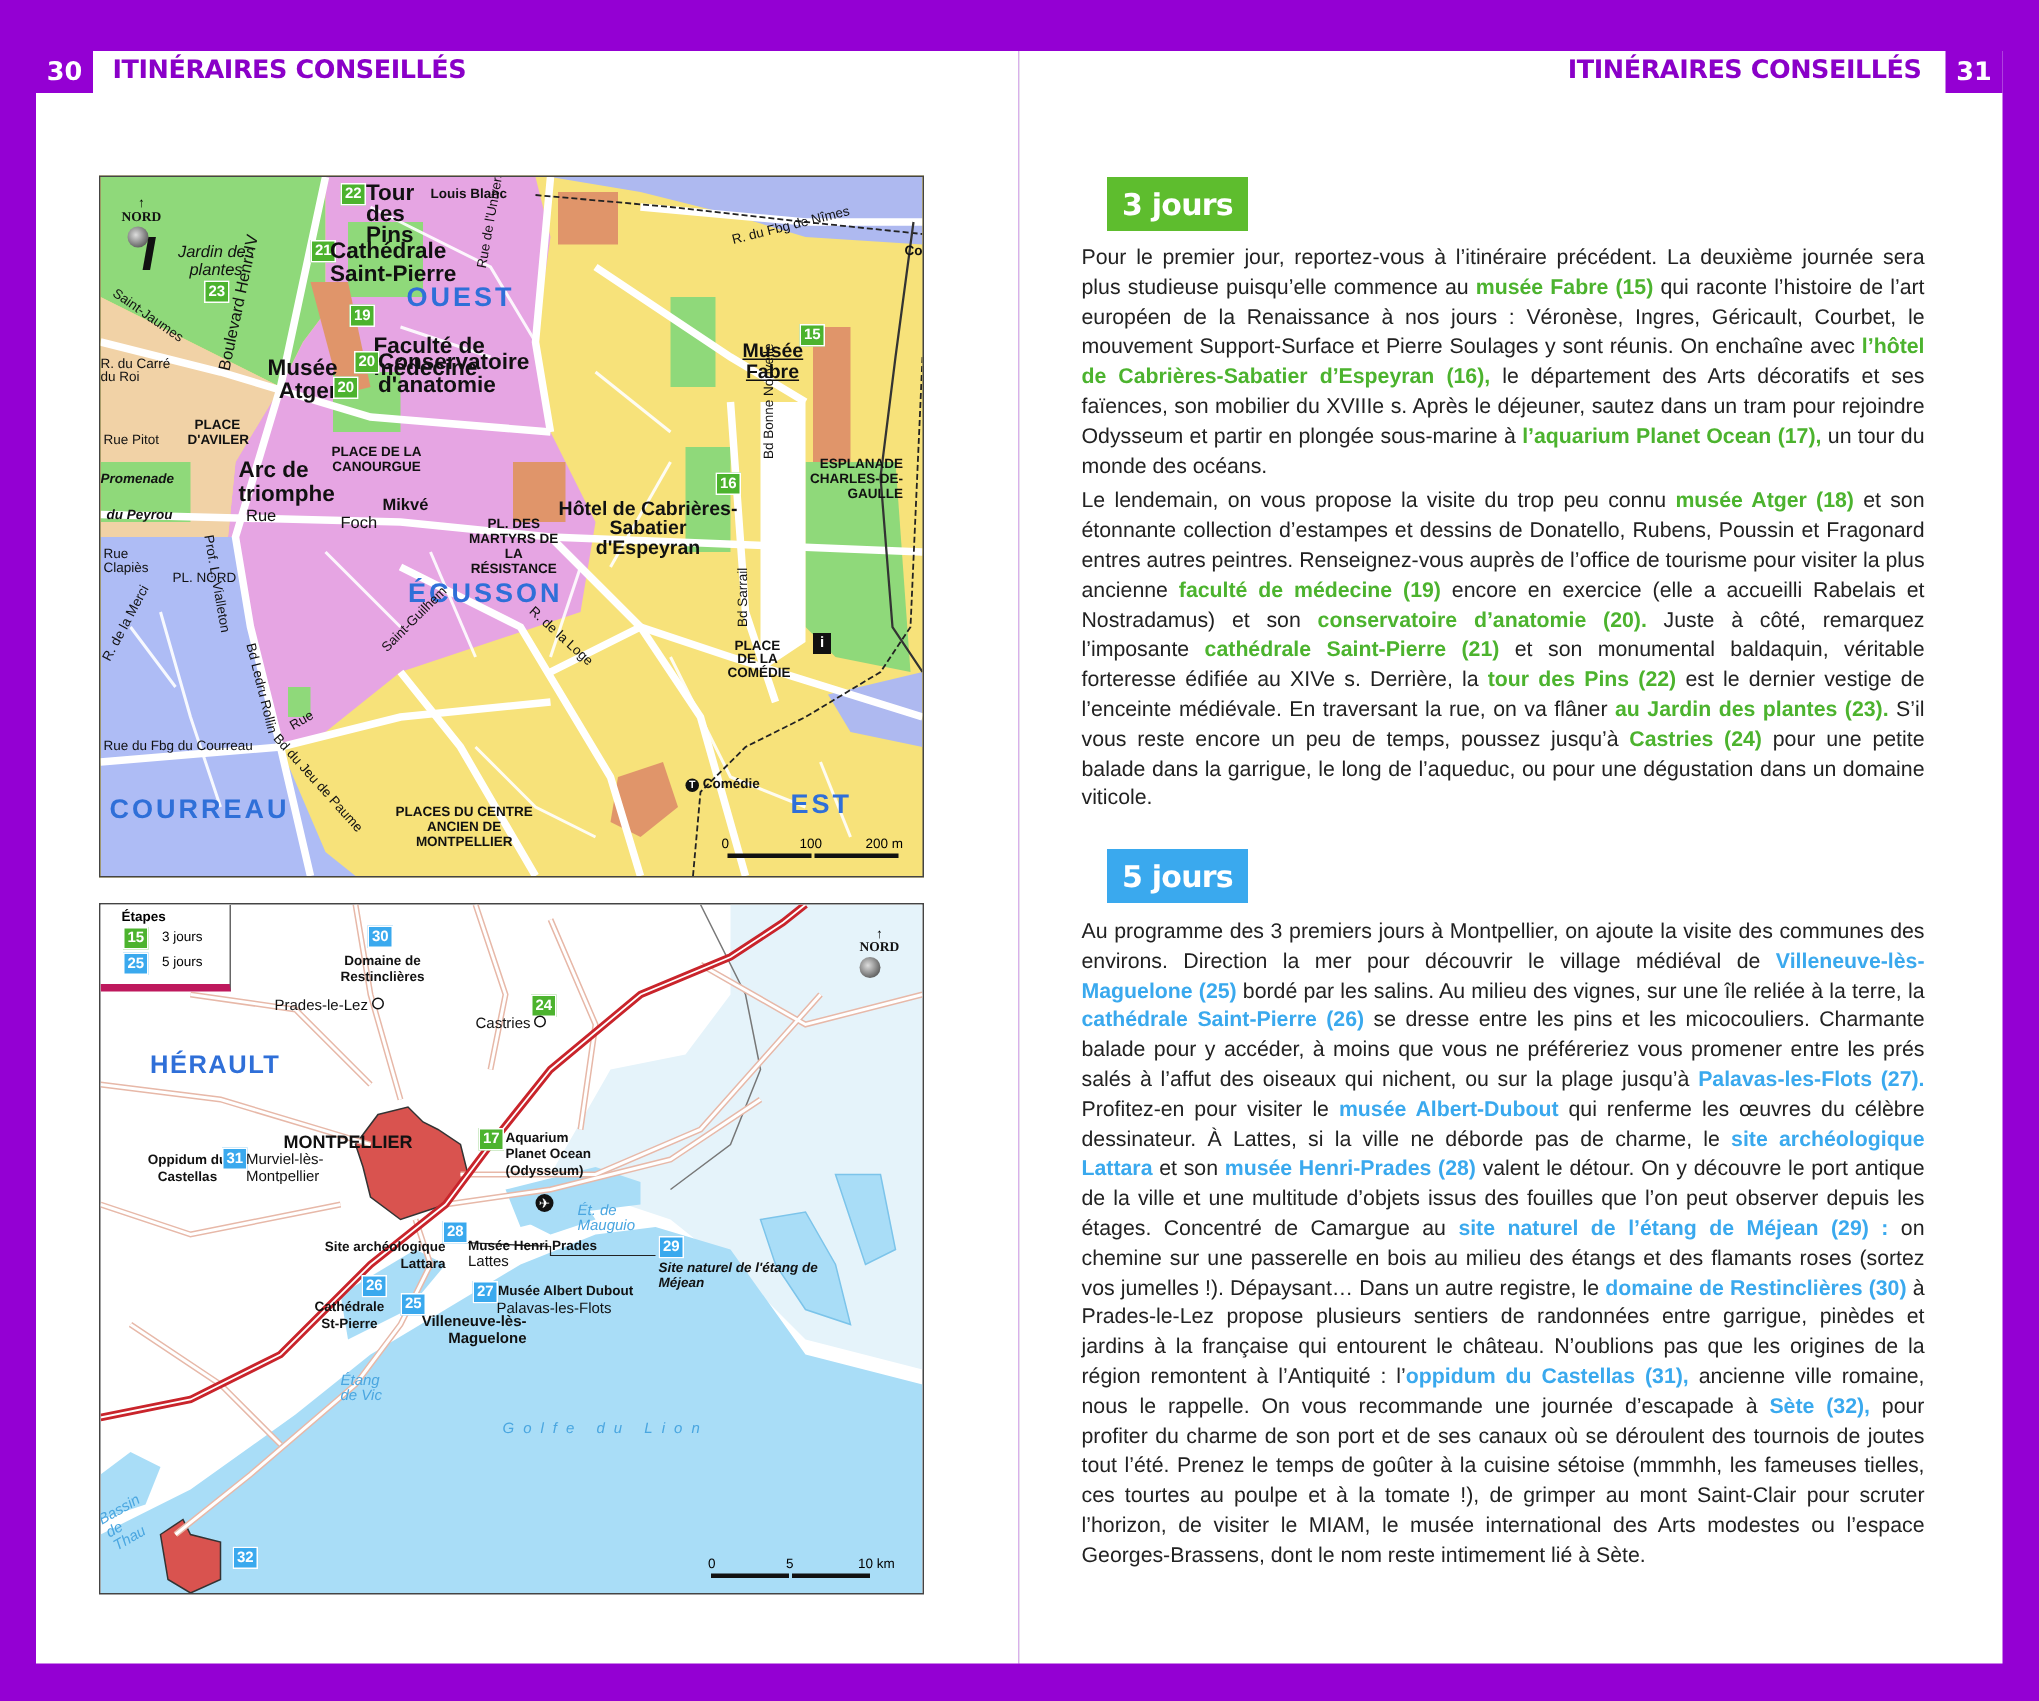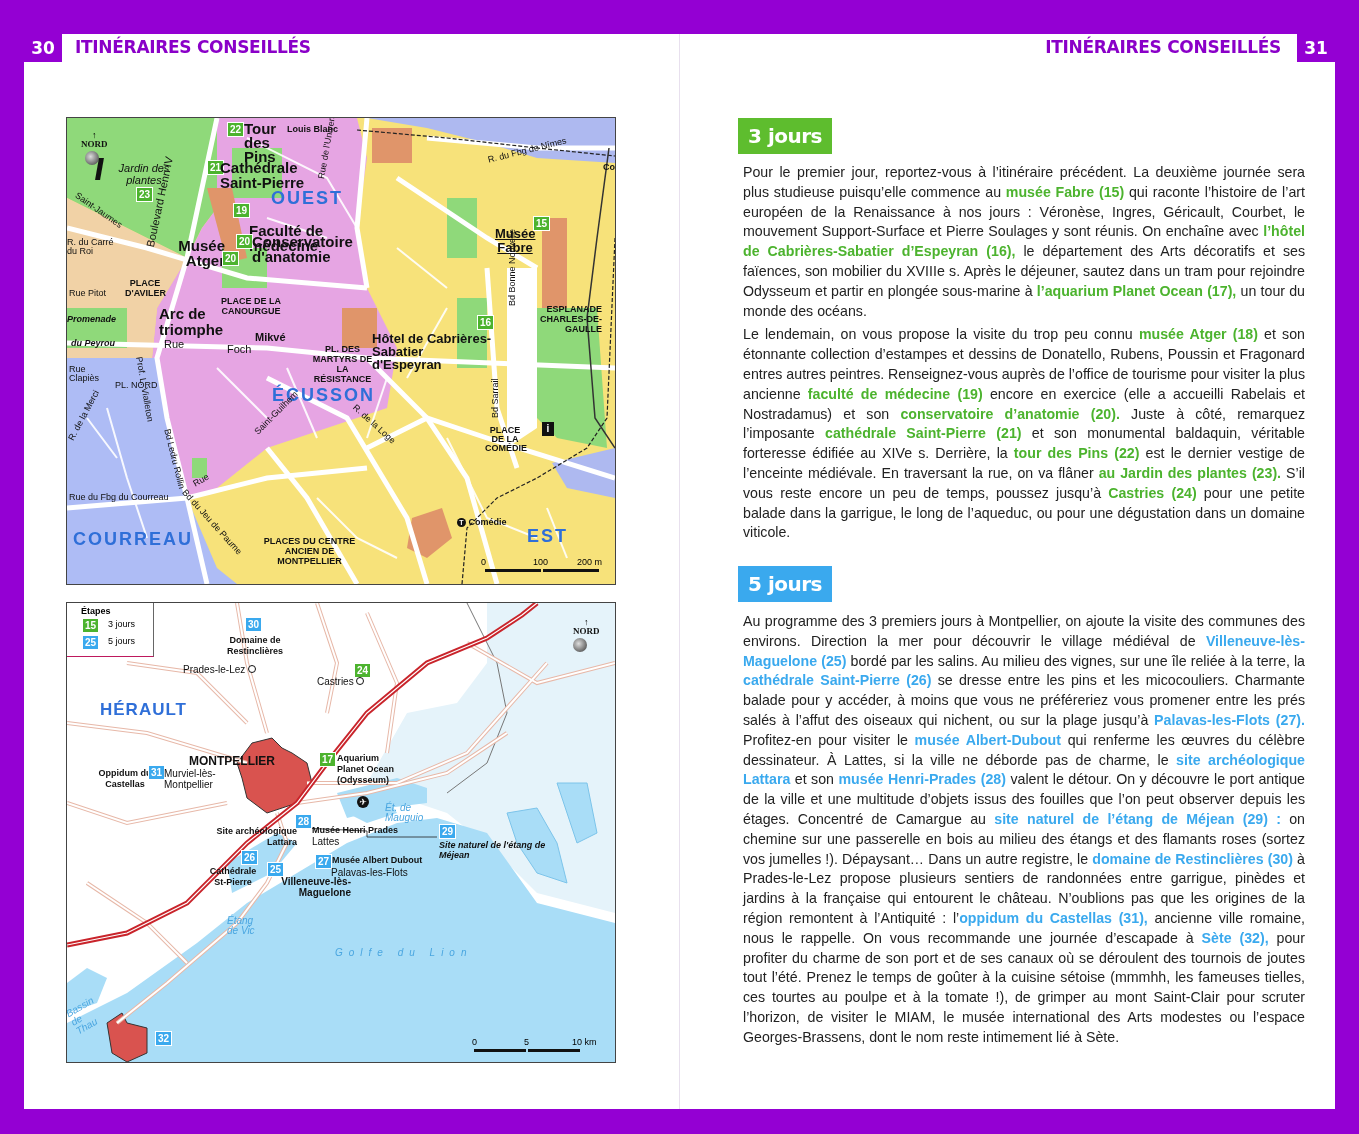--- a/index.html
+++ b/index.html
@@ -24,31 +24,31 @@
   .lbl.med{font-size:11px;}
   .lbl.sm{font-size:9px;}
   .lbl.it{font-style:italic;font-weight:normal;}
   .lbl.dist{color:#2f6fd8;font-size:18px;letter-spacing:2px;}
   .lbl.water{color:#4aa6e0;font-style:italic;font-weight:normal;font-size:10px;}
   .lbl.normal{font-weight:normal;}
   .badge{position:absolute;display:inline-block;color:#fff;font-weight:bold;font-size:10px;line-height:13px;height:13px;padding:0 2px;border:1px solid #fff;font-family:"Liberation Sans",sans-serif;}
   .badge.g{background:#4cb32e;}
   .badge.b{background:#3aa9ee;}
   .compass{position:absolute;}
-  .legend{position:absolute;left:0;top:0;width:86px;height:53px;background:#fff;border-right:1px solid #666;border-bottom:1px solid #be185d;font-size:9px;}
+  .legend{position:absolute;left:0;top:0;width:86px;height:53px;background:#fff;border-right:1px solid #666;border-bottom:5px solid #be185d;font-size:9px;}
   .legend .t{position:absolute;left:14px;top:3px;font-weight:bold;font-size:9px;}
   .legend .row{position:absolute;left:15px;font-size:9px;}
   .legend .row .badge{position:relative;}
   .legend .row span.txt{position:absolute;left:26px;top:1px;white-space:nowrap;}
   .scale{position:absolute;font-size:9px;}
 
   .section-head{position:absolute;left:738px;height:36px;color:#fff;font-weight:bold;font-size:20px;line-height:36px;padding:0 10px;font-family:"DejaVu Sans",sans-serif;letter-spacing:-0.5px;}
   .section-head.green{top:118px;background:#5ebd2e;}
   .section-head.blue{top:566px;background:#3aa9ee;}
-  .body-text{position:absolute;left:743px;width:562px;font-family:"Liberation Sans",sans-serif;font-size:14.2px;line-height:19.8px;color:#222;text-align:justify;}
+  .body-text{position:absolute;left:721px;width:562px;font-family:"Liberation Sans",sans-serif;font-size:14.2px;line-height:19.8px;color:#222;text-align:justify;}
   .body-text p{margin:0 0 4px 0;}
   .hl-g{color:#4cb32e;font-weight:bold;}
   .hl-b{color:#3aa9ee;font-weight:bold;}
 </style>
 </head>
 <body>
 
 <div class="page left"></div>
 <div class="page right"></div>
 <div class="spine"></div>
@@ -154,21 +154,21 @@
   <div class="lbl big" style="left:182px;top:78px;width:80px;white-space:normal;line-height:15px;margin-top:27px;">Faculté de médecine</div>
   <span class="badge g" style="left:169px;top:116px;">20</span>
   <div class="lbl big" style="left:185px;top:116px;width:100px;white-space:normal;line-height:15px;">Conservatoire d'anatomie</div>
   <div class="lbl big" style="left:108px;top:120px;width:50px;white-space:normal;line-height:15px;text-align:right;">Musée Atger</div>
   <span class="badge g" style="left:155px;top:133px;">20</span>
   <div class="lbl it" style="left:42px;top:44px;width:70px;white-space:normal;text-align:center;font-size:11px;line-height:12px;">Jardin des plantes</div>
   <span class="badge g" style="left:69px;top:69px;">23</span>
   <span class="badge g" style="left:466px;top:98px;">15</span>
   <div class="lbl big" style="left:428px;top:109px;width:40px;white-space:normal;line-height:14px;text-align:center;font-size:13px;text-decoration:underline;">Musée Fabre</div>
   <span class="badge g" style="left:410px;top:197px;">16</span>
-  <div class="lbl big" style="left:305px;top:214px;width:120px;white-space:normal;line-height:13px;text-align:left;font-size:13px;">Hôtel de Cabrières-Sabatier d'Espeyran</div>
+  <div class="lbl big" style="left:305px;top:214px;width:120px;white-space:normal;line-height:13px;text-align:center;font-size:13px;">Hôtel de Cabrières-Sabatier d'Espeyran</div>
 
   <div class="lbl big" style="left:92px;top:188px;width:60px;white-space:normal;line-height:16px;">Arc de triomphe</div>
   <div class="lbl med" style="left:188px;top:214px;">Mikvé</div>
   <div class="lbl sm" style="left:154px;top:178px;width:60px;white-space:normal;text-align:center;line-height:10px;">PLACE DE LA CANOURGUE</div>
   <div class="lbl sm" style="left:58px;top:160px;width:40px;white-space:normal;text-align:center;line-height:10px;">PLACE D'AVILER</div>
   <div class="lbl sm" style="left:243px;top:226px;width:65px;white-space:normal;text-align:center;line-height:10px;">PL. DES MARTYRS DE LA RÉSISTANCE</div>
   <div class="lbl sm" style="left:418px;top:308px;width:40px;white-space:normal;text-align:center;line-height:9px;">PLACE DE LA COMÉDIE</div>
   <div class="lbl sm" style="left:440px;top:186px;width:95px;white-space:normal;text-align:right;line-height:10px;">ESPLANADE CHARLES-DE-GAULLE</div>
   <div class="lbl sm" style="left:195px;top:418px;width:95px;white-space:normal;text-align:center;line-height:10px;">PLACES DU CENTRE ANCIEN DE MONTPELLIER</div>
   <div class="lbl sm normal" style="left:48px;top:263px;">PL. NORD</div>

